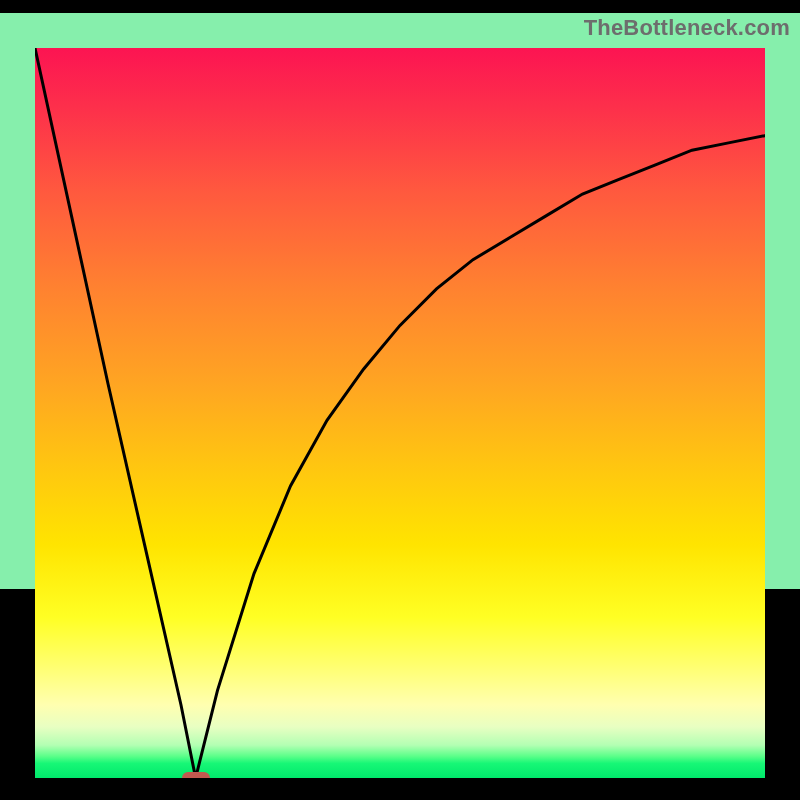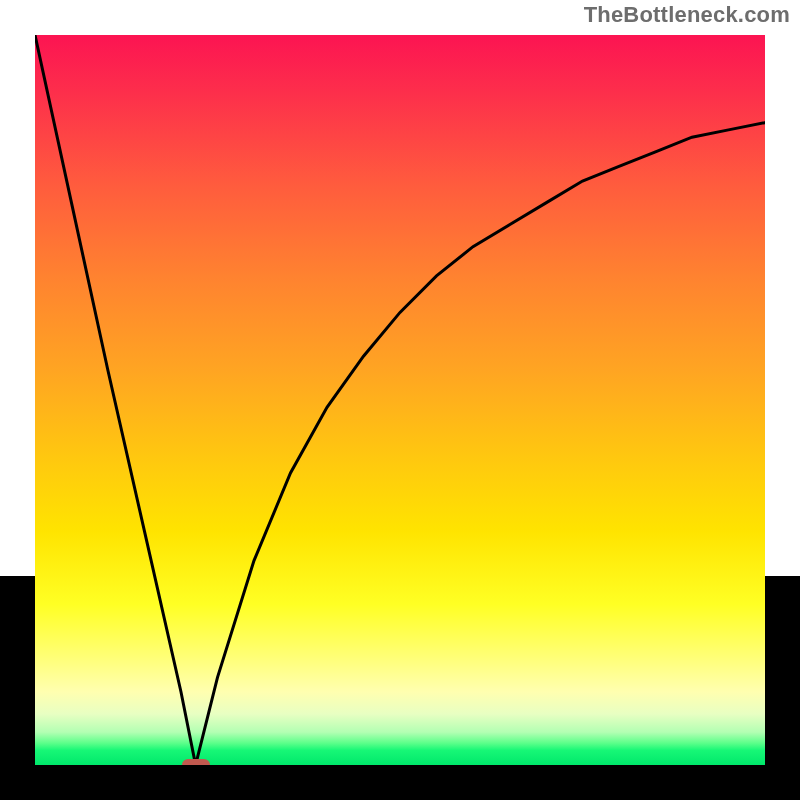--- a/index.html
+++ b/index.html
@@ -8,21 +8,22 @@
     width: 800px;
     height: 800px;
     background: #000;
     font-family: Arial, Helvetica, sans-serif;
     overflow: hidden;
   }
   .frame {
     position: relative;
     width: 800px;
     height: 576px;
-    background: #ffffff;
+    background: #86efac;
+    margin-top: 13px;
   }
   .watermark {
     position: absolute;
     top: 2px;
     right: 10px;
     color: #6d6d6d;
     font-size: 22px;
     font-weight: 600;
     letter-spacing: 0.2px;
     z-index: 5;

